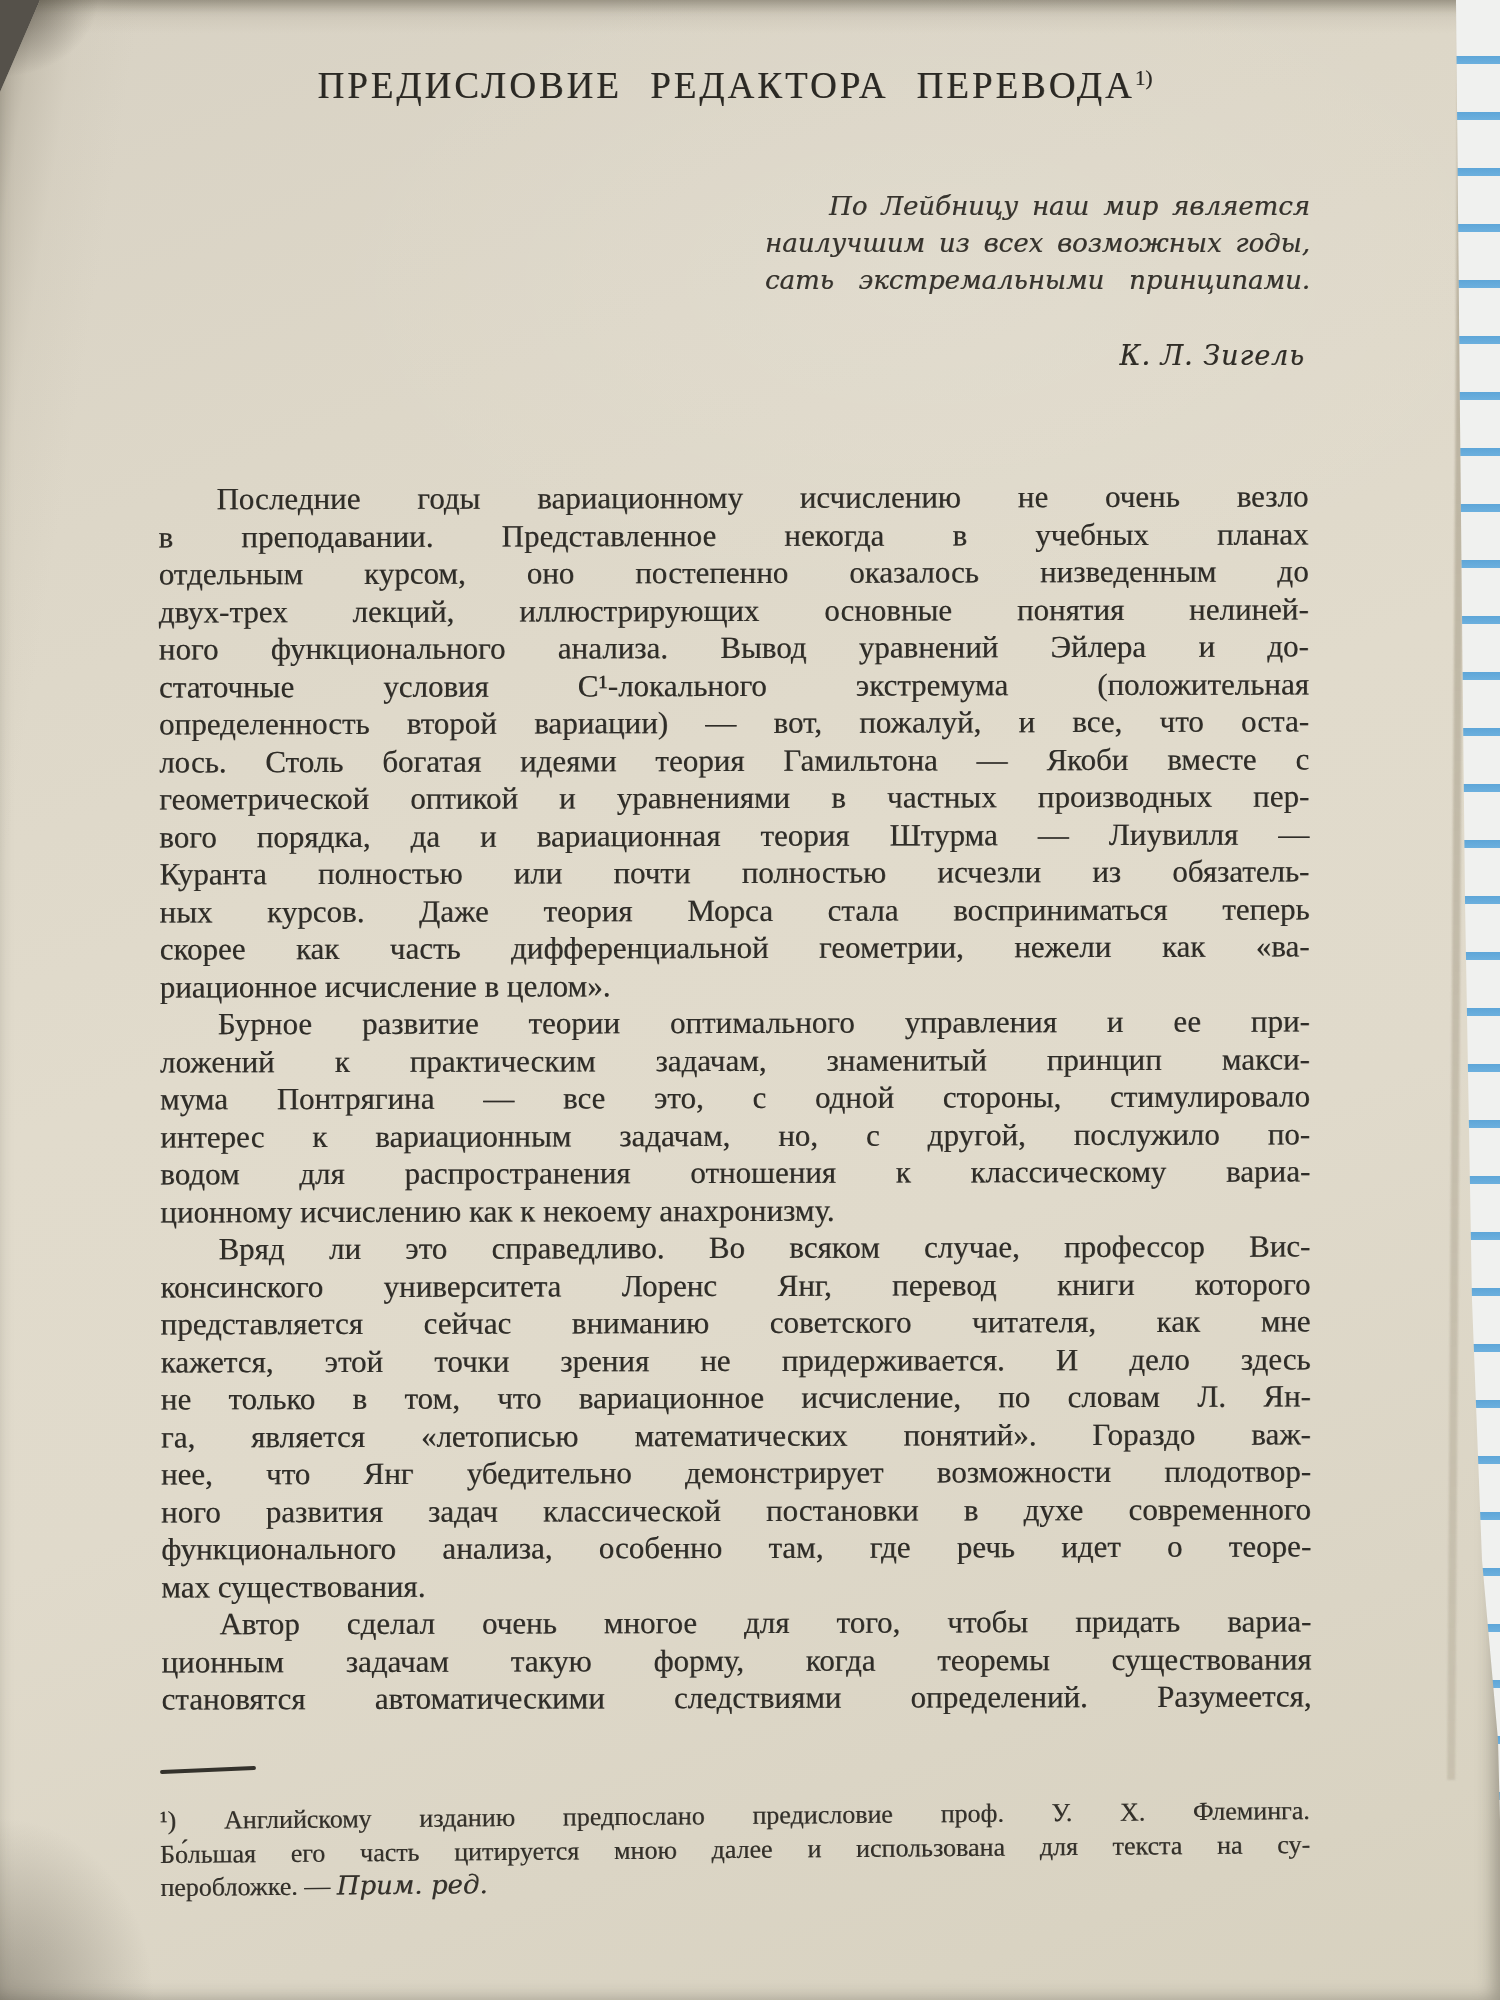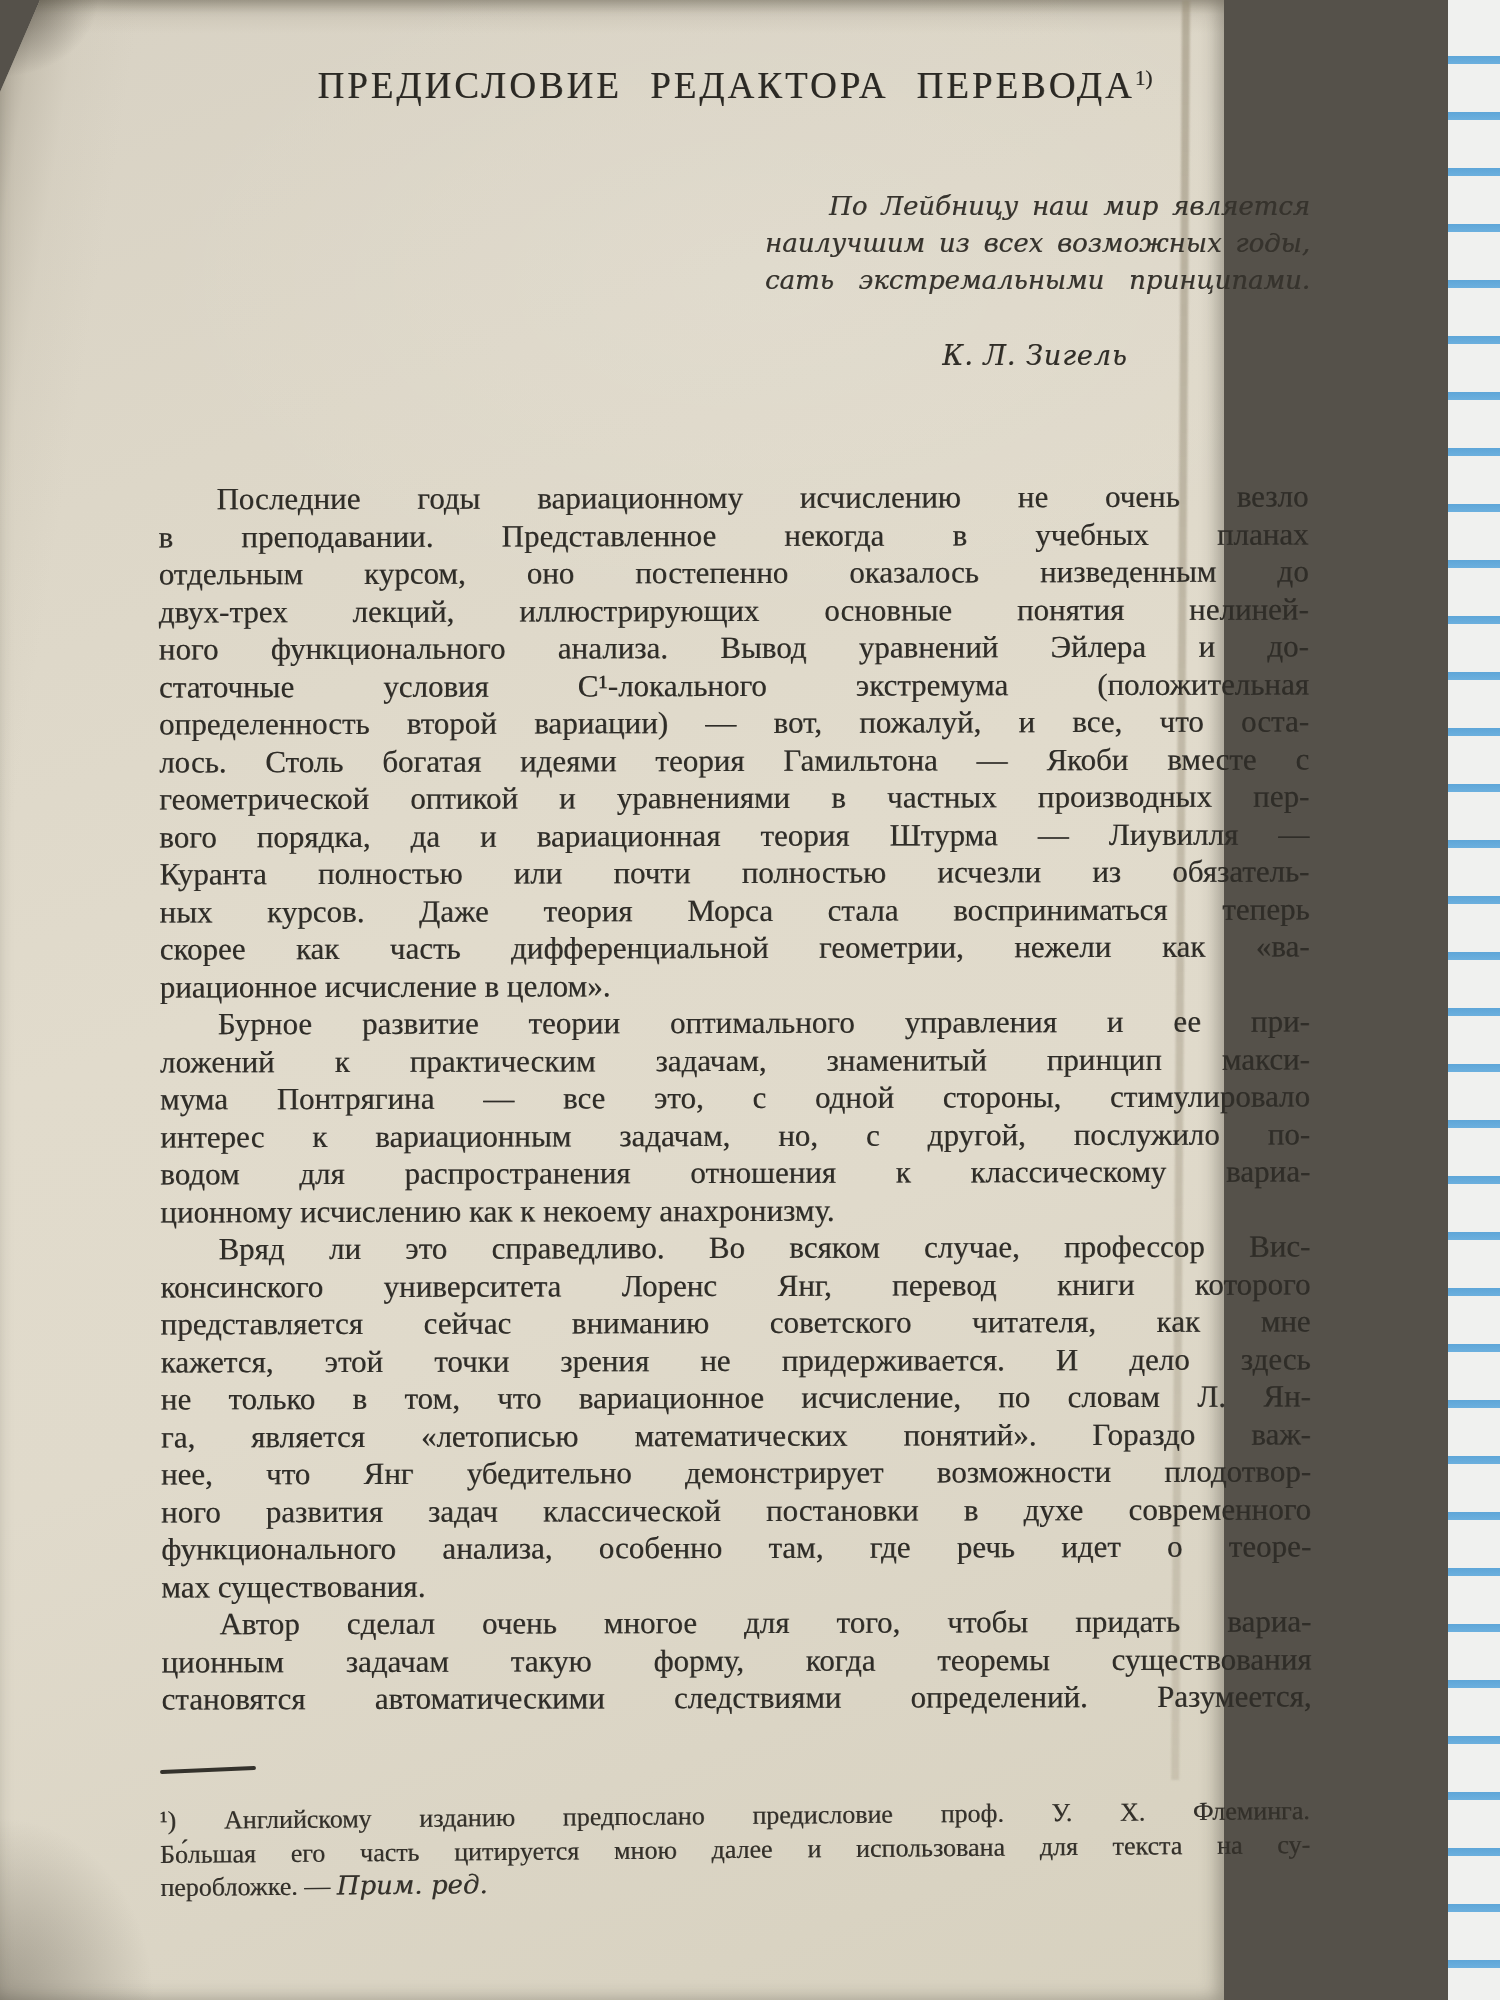--- a/index.html
+++ b/index.html
@@ -15,21 +15,21 @@
     position:absolute;top:0;right:0;width:52px;height:2000px;
     background:
       repeating-linear-gradient(180deg,
         rgba(0,0,0,0) 0px, rgba(0,0,0,0) 48px,
         #5ea6d8 48px, #6cb0de 56px),
       #f0f1ef;
     background-position:0 8px;
   }
   
   .book-page{
-    position:absolute;top:0;left:0;width:1224px;height:2000px;
+    position:absolute;top:0;left:0;width:1500px;height:2000px;
     background:
       radial-gradient(140px 110px at 0px 0px, rgba(52,47,38,0.62), rgba(52,47,38,0) 70%),
       radial-gradient(220px 260px at 0px 2000px, rgba(74,68,56,0.40), rgba(74,68,56,0) 70%),
       radial-gradient(900px 500px at 62% 14%, rgba(255,255,252,0.10), rgba(255,255,252,0) 70%),
       linear-gradient(99deg,
         rgba(86,79,66,0.78) 0px, rgba(122,114,98,0.45) 10px,
         rgba(160,152,134,0.30) 38px, rgba(196,189,172,0.18) 80px,
         rgba(0,0,0,0) 140px),
       linear-gradient(180deg, rgba(118,109,90,0.38) 0px, rgba(118,109,90,0.10) 14px, rgba(0,0,0,0) 34px),
       linear-gradient(160deg, #d8d2c4 0%, #ddd7c8 22%, #e1dbcc 45%, #e0dacb 62%, #dbd5c5 82%, #d7d1bf 100%);
@@ -60,21 +60,21 @@
   .epigraph{
     position:absolute;left:765px;top:188px;width:545px;
     font-style:italic;font-family:"DejaVu Serif","Liberation Serif",serif;
     font-size:26px;color:#36332d;
   }
   .epigraph .tline{line-height:37px;}
   .epigraph .tline:first-child{padding-left:64px;}
 
   .attribution{
     position:absolute;left:765px;top:340px;width:540px;
-    text-align:center;font-style:italic;
+    text-align:right;font-style:italic;
     font-family:"DejaVu Serif","Liberation Serif",serif;
     font-size:27px;color:#302d27;letter-spacing:1px;
   }
 
   .body-block{top:479px;font-size:31px;transform:rotate(-0.15deg);}
   .body-block .tline{line-height:37.5px;}
 
   .tline{
     text-align:justify;text-align-last:justify;
     white-space:normal;

